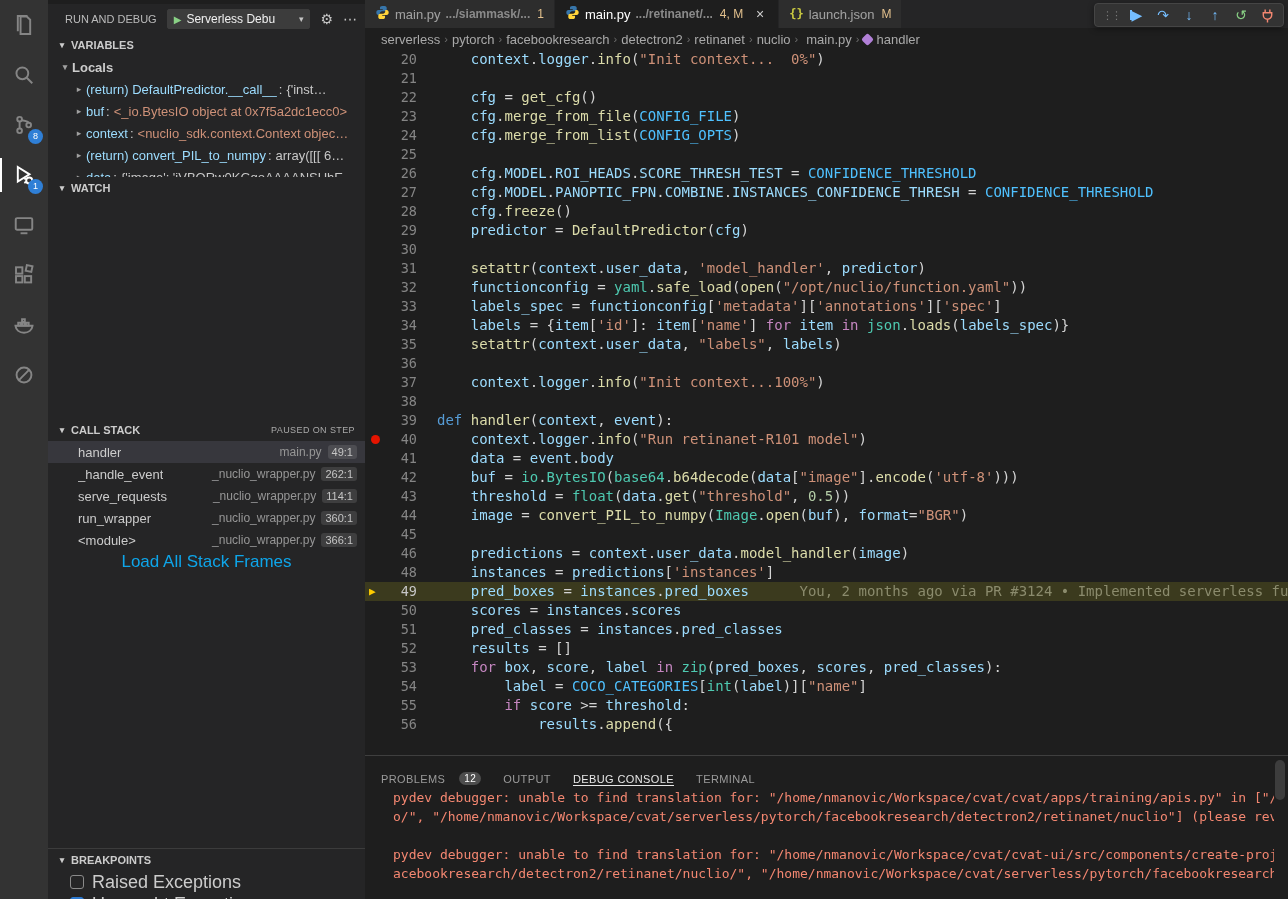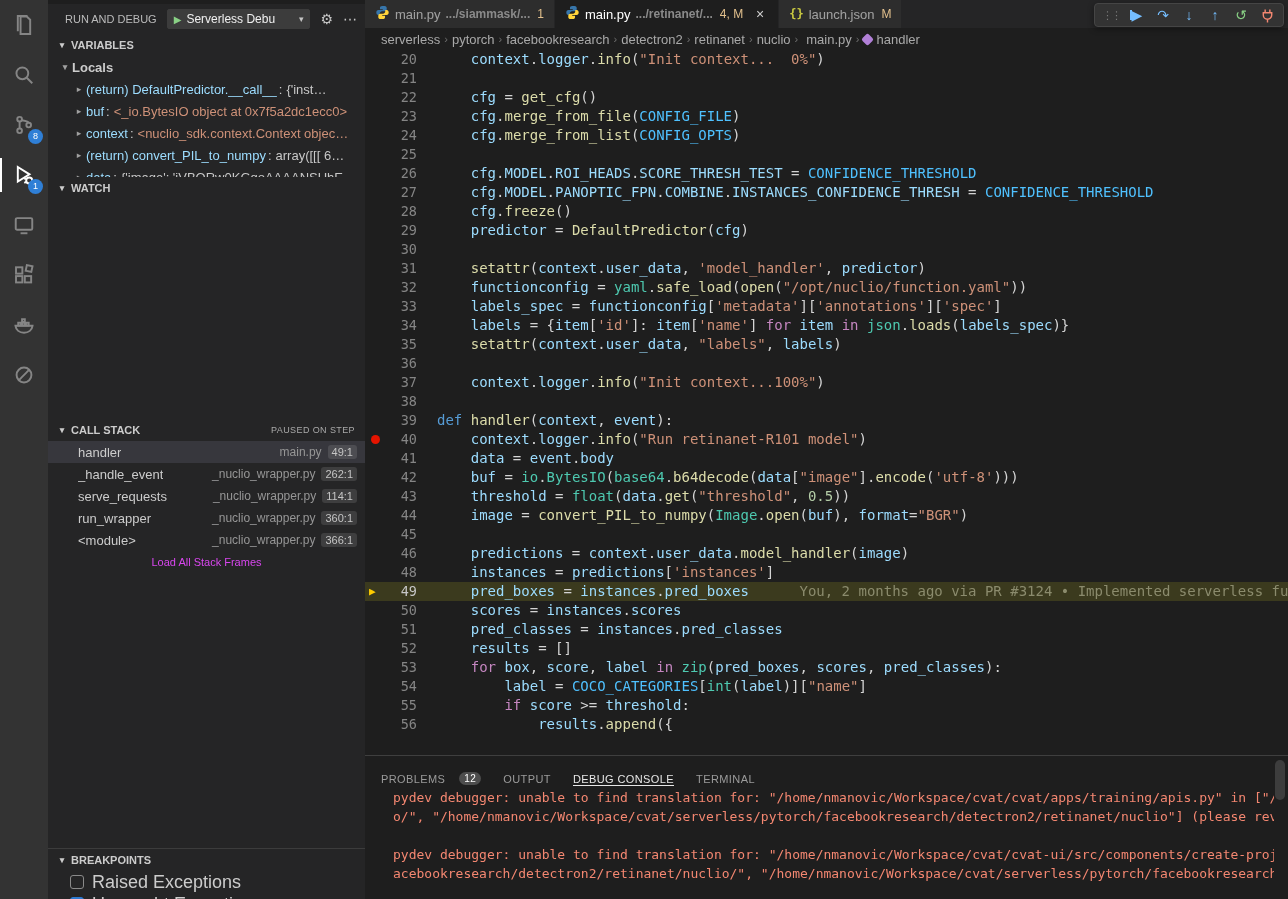--- a/index.html
+++ b/index.html
@@ -42,21 +42,21 @@
   .var-val { color:#c8c8c8; overflow:hidden; text-overflow:ellipsis; }
   .var-val.repr { color:#ce9178; }
 
   .cs-header { justify-content:flex-start; }
   .cs-status { margin-left:auto; padding-right:10px; font-size:9px; font-weight:normal; letter-spacing:.4px; color:#a9a9a9; }
   .frame-row { display:flex; align-items:center; height:22px; padding:0 8px 0 30px; font-size:13px; cursor:pointer; }
   .frame-row.selected { background:#37373d; }
   .frame-name { color:#cccccc; white-space:nowrap; overflow:hidden; }
   .frame-file { margin-left:auto; color:#969696; font-size:12px; white-space:nowrap; }
   .frame-pos { margin-left:6px; background:rgba(180,180,180,.18); color:#c5c5c5; font-size:11px; border-radius:3px; padding:1px 4px; }
-  .load-all { height:22px; display:flex; align-items:center; justify-content:center; color:#d946ef; font-size:11px; cursor:pointer; }
+  .load-all { height:22px; display:flex; align-items:center; justify-content:center; color:#0ea5e9; font-size:17px; cursor:pointer; }
 
   .bp-row { display:flex; align-items:center; height:22px; padding-left:22px; gap:8px; font-size:18px; cursor:pointer; }
   .cb { width:14px; height:14px; border:1px solid #8a8a8a; border-radius:3px; background:transparent; flex:none; position:relative; }
   .cb.checked { background:#2d7ad1; border-color:#2d7ad1; }
   .cb.checked::after { content:"✓"; position:absolute; left:2px; top:-1px; color:#fff; font-size:11px; }
 
   
   .main { position:absolute; left:365px; top:0; right:0; height:100%; background:#1e1e1e; }
   .tabbar { position:absolute; top:0; left:0; right:0; height:28px; background:#252526; display:flex; }
   .tab { display:flex; align-items:center; height:28px; padding:0 10px; background:#2d2d2d; border-right:1px solid #252526; font-size:13px; color:rgba(255,255,255,.55); cursor:pointer; gap:5px; white-space:nowrap; }

